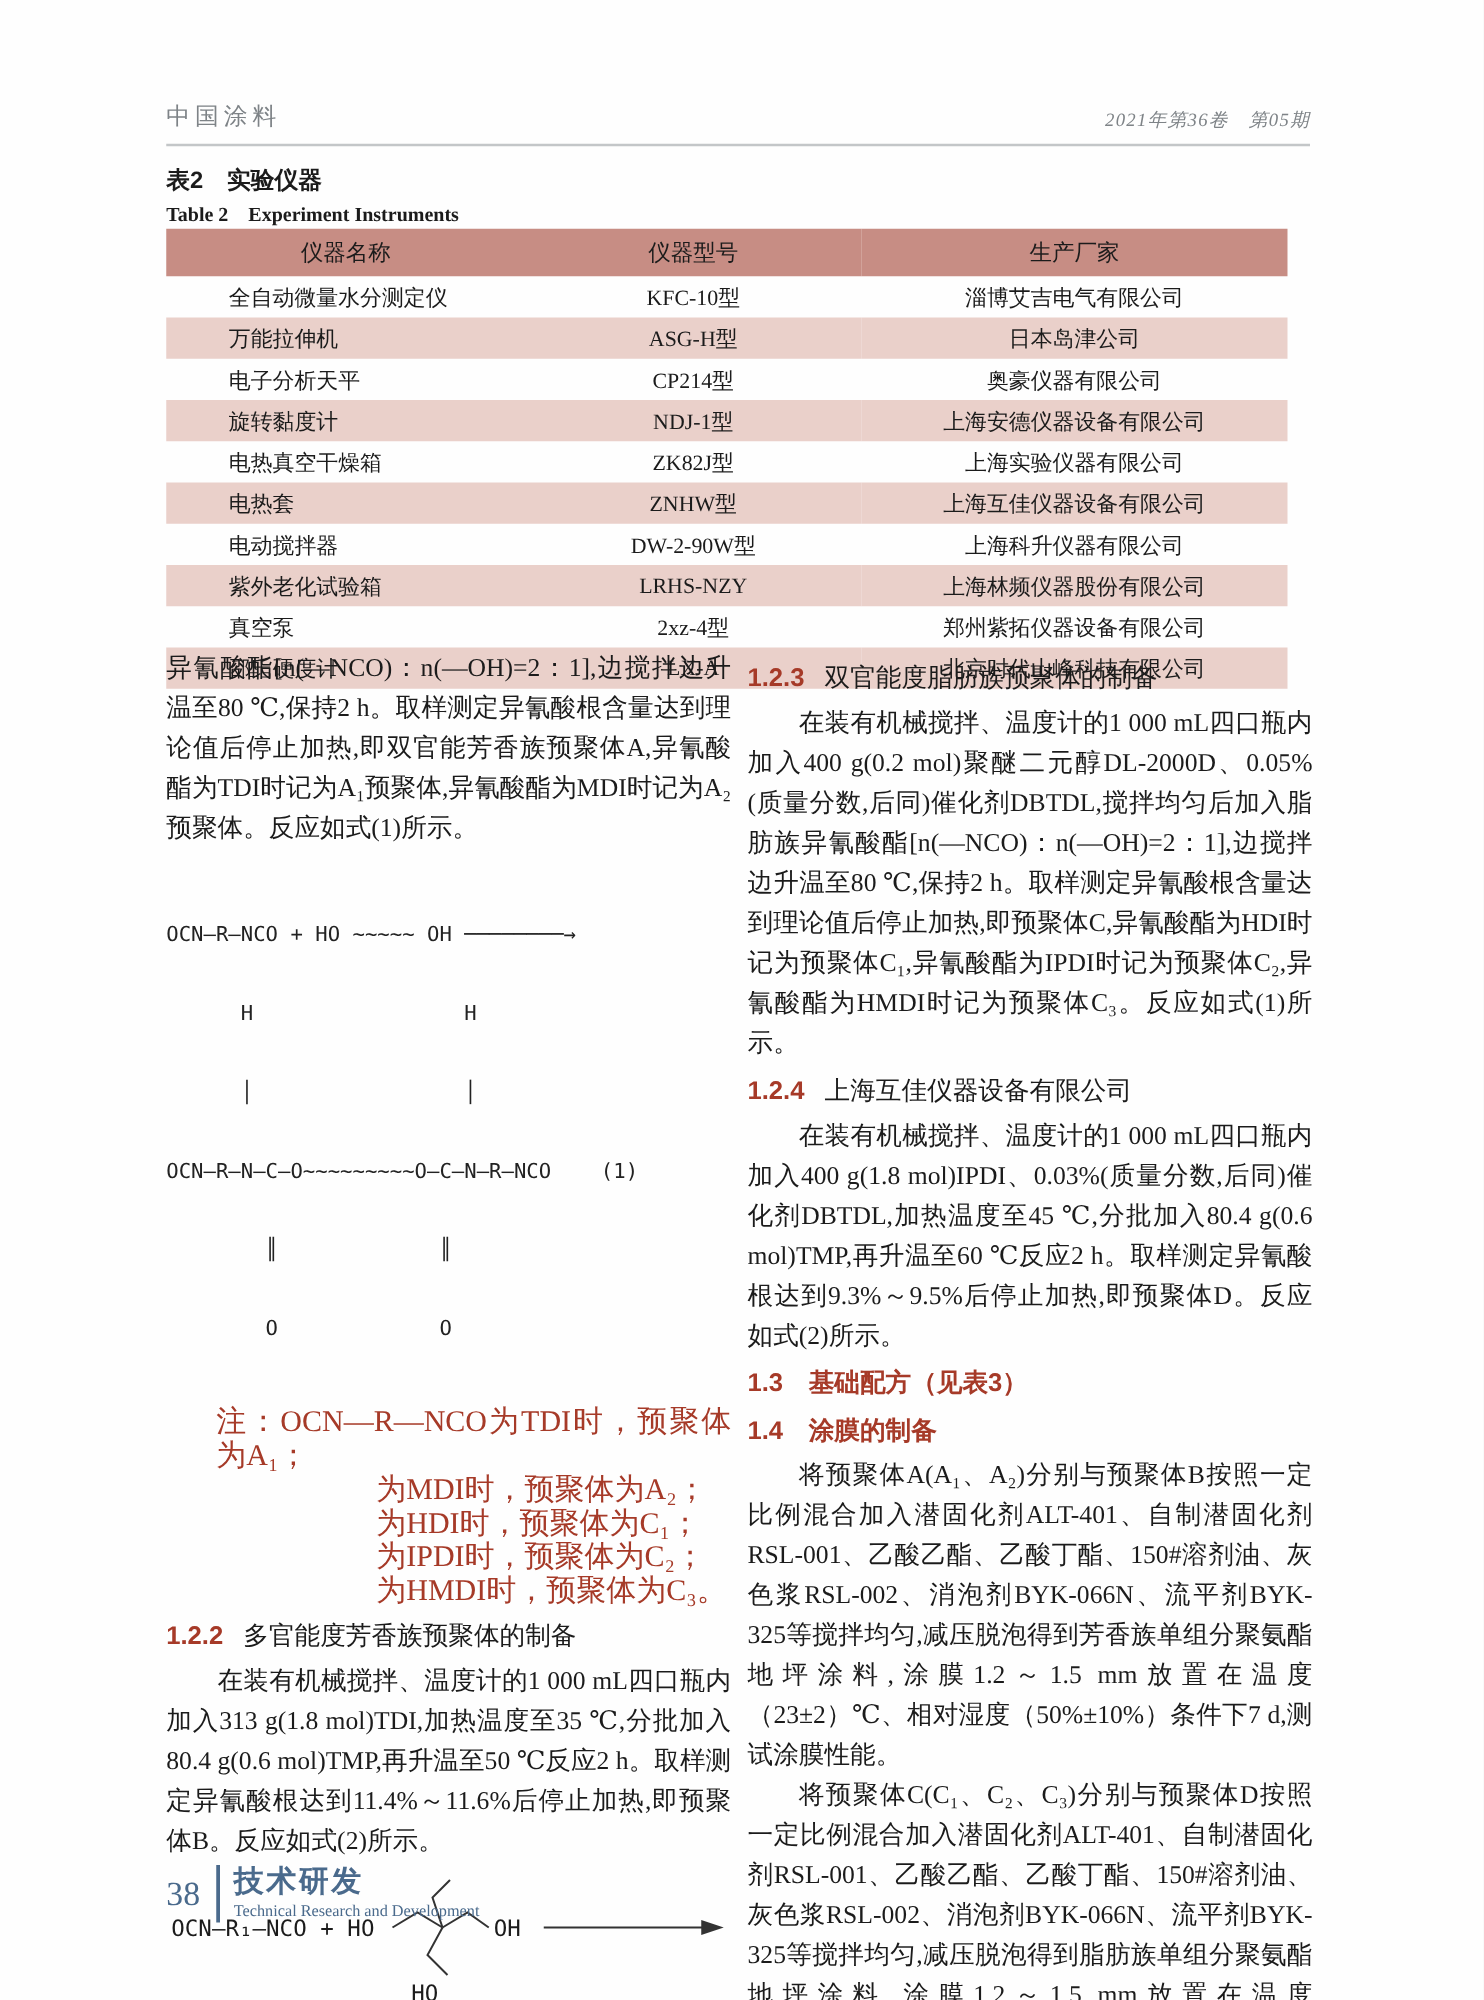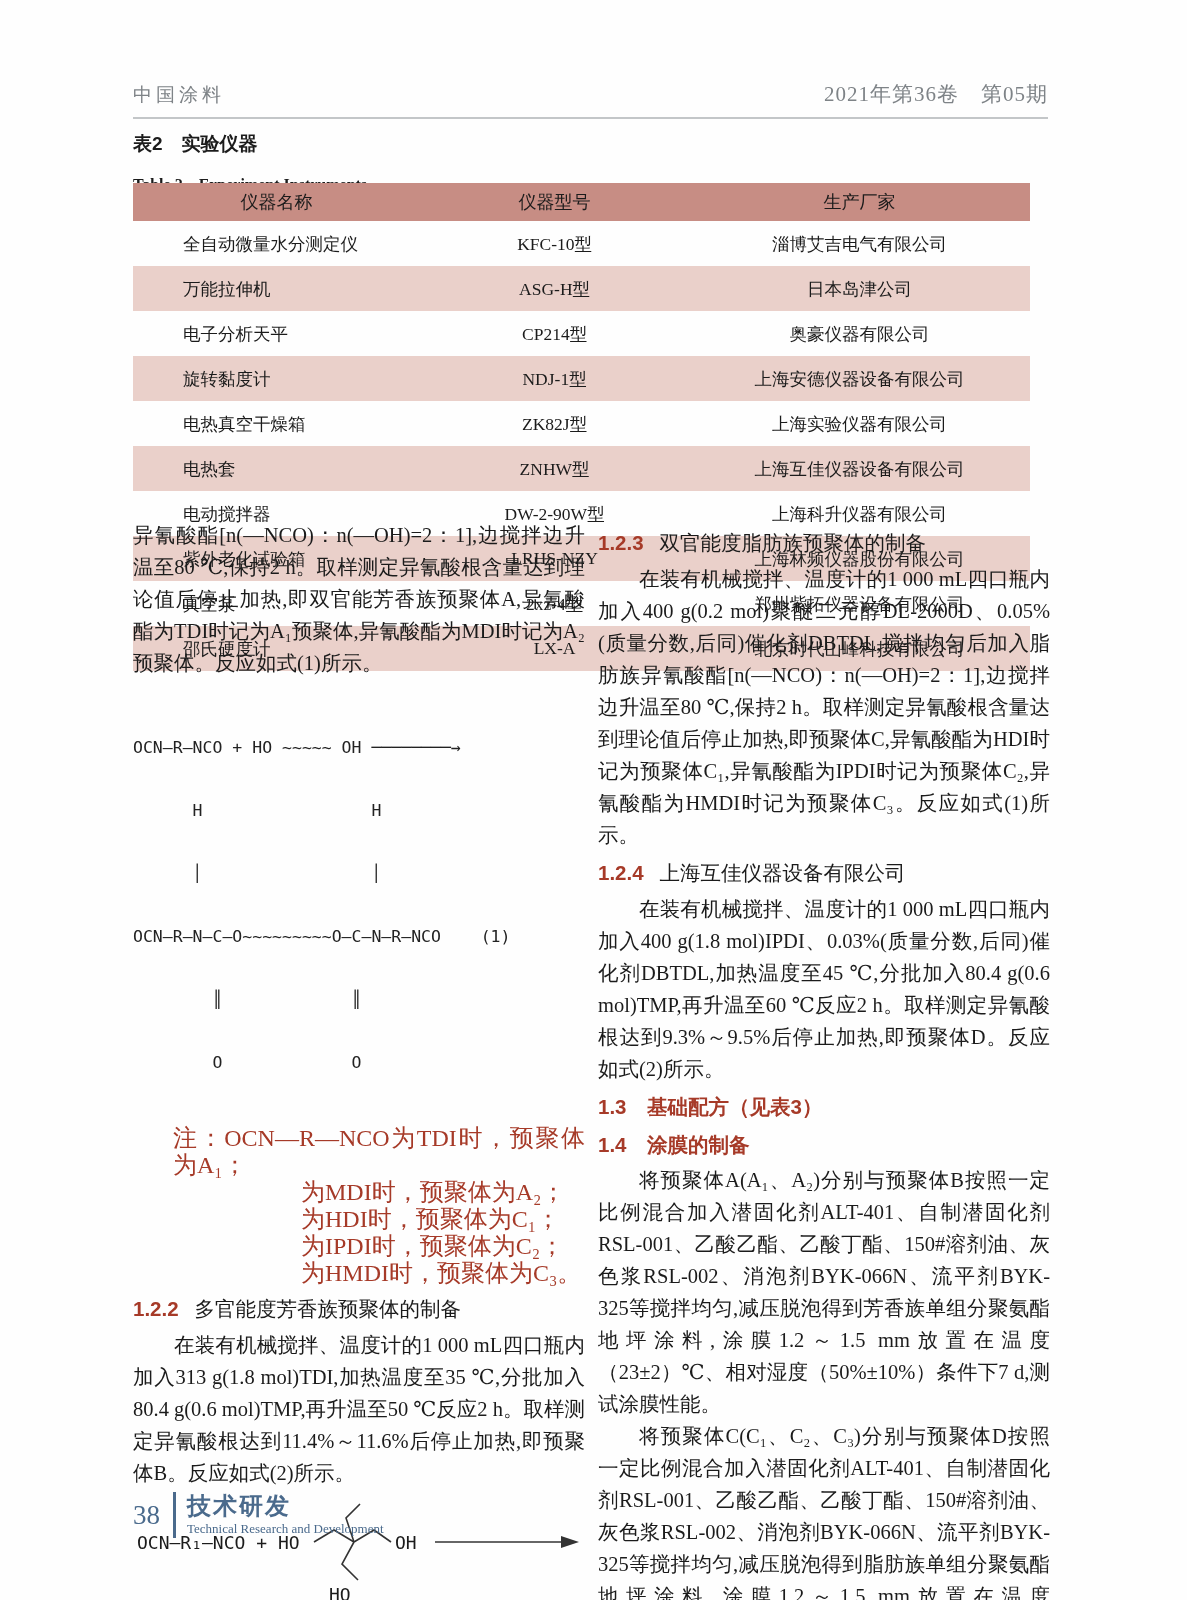--- a/index.html
+++ b/index.html
@@ -4,30 +4,30 @@
 <style>
   html,body{margin:0;padding:0;background:#f2f2f2;}
   .page{position:relative;width:1187px;height:1600px;background:#fefefe;margin:0 auto;
         font-family:"Liberation Serif","DejaVu Serif",serif;color:#1b1b1b;overflow:hidden;}
 
   
   .runhead{position:absolute;left:133px;right:139px;top:80px;display:flex;
            justify-content:space-between;align-items:flex-end;
            border-bottom:2px solid #c3c6c8;padding-bottom:9px;}
   .journal{font-size:19px;color:#7e8387;letter-spacing:4px;}
-  .issue{font-size:21px;color:#7e8387;letter-spacing:1px;}
+  .issue{font-size:15px;color:#7e8387;letter-spacing:1px;font-style:italic;}
 
   
   .tbl-title{position:absolute;left:133px;top:131px;width:897px;}
   .tbl-title .cn{font-size:19px;font-weight:bold;font-family:"Liberation Sans","DejaVu Sans",sans-serif;}
-  .tbl-title .en{font-size:16px;font-weight:bold;margin-top:18px;}
+  .tbl-title .en{font-size:16px;font-weight:bold;margin-top:5px;}
   table.instr{position:absolute;left:133px;top:183px;width:897px;border-collapse:collapse;
               font-size:17.5px;}
   table.instr th{height:38px;font-weight:normal;font-size:18px;}
-  table.instr td{height:45px;}
+  table.instr td{height:33px;}
   table.instr td,table.instr th{padding:0;text-align:center;}
   table.instr td:first-child{text-align:left;padding-left:50px;}
   table.instr th:first-child{text-align:center;padding-left:0;}
   col.c1{width:32%;} col.c2{width:30%;} col.c3{width:38%;}
 
   
   .col{position:absolute;width:452px;font-size:20.5px;line-height:32px;text-align:justify;}
   .col-left{left:133px;top:519px;}
   .col-right{left:598px;top:521px;}
   .para{text-align:justify;}

